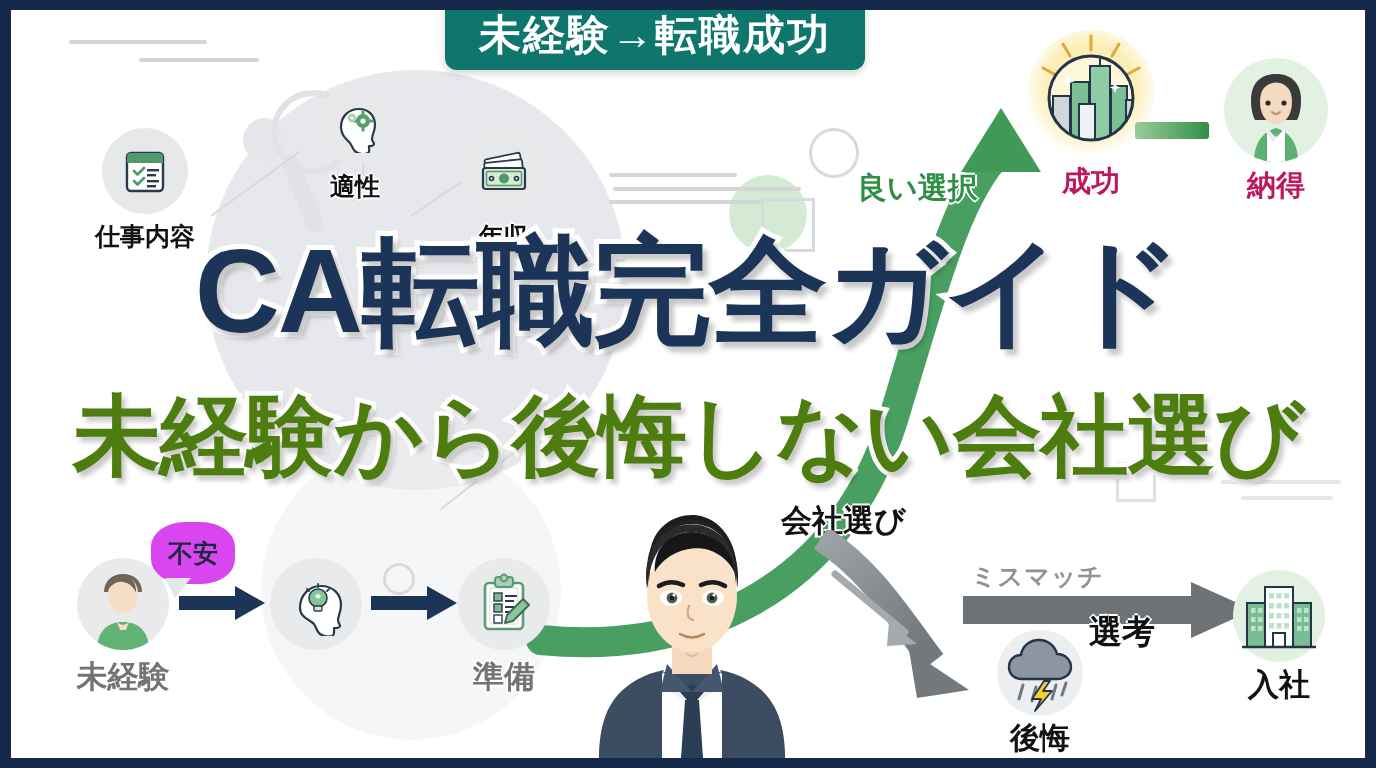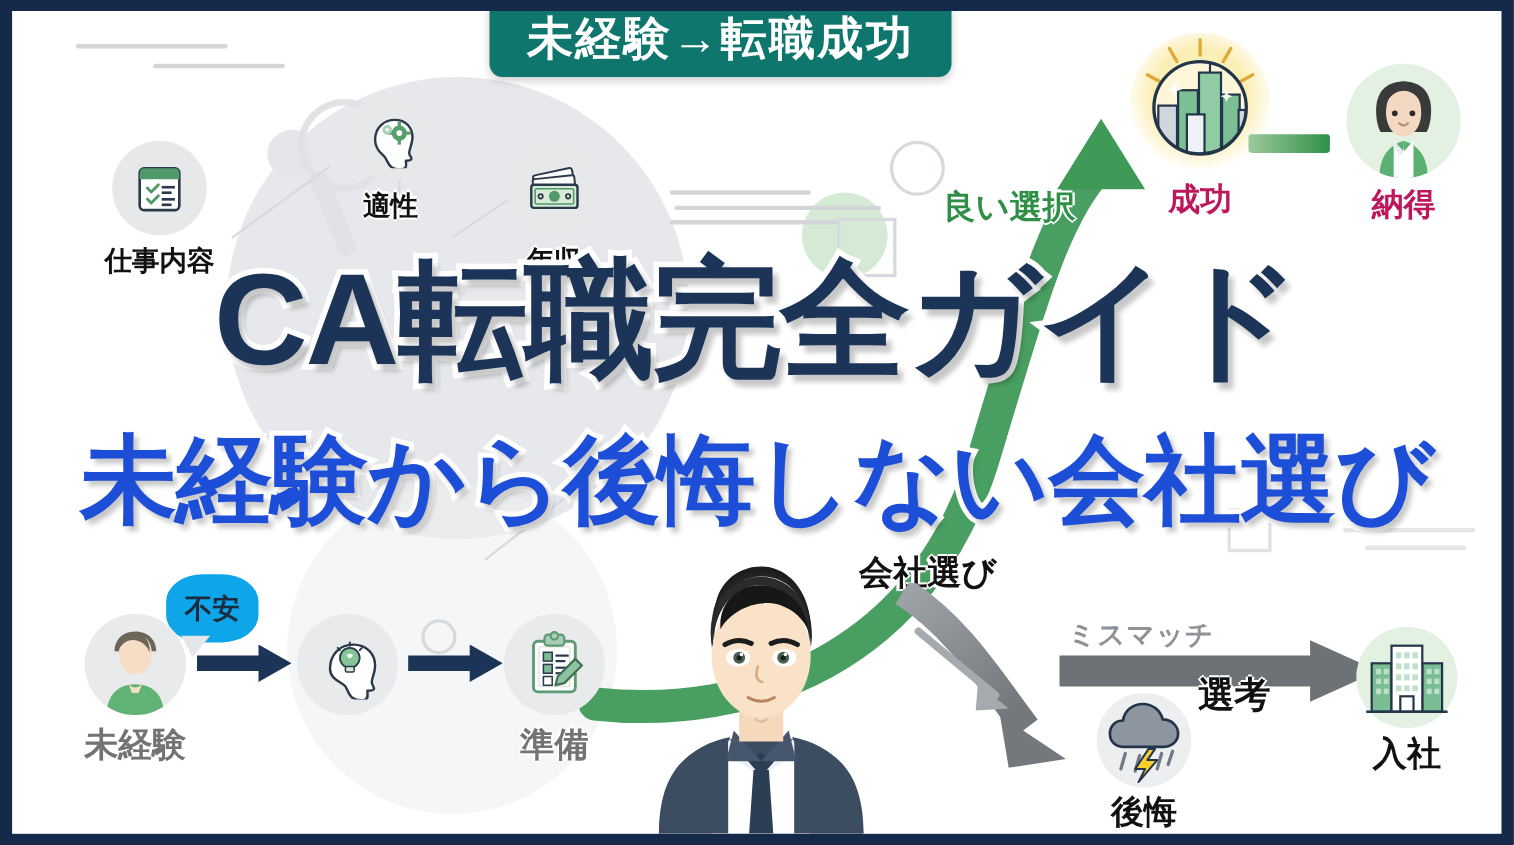--- a/index.html
+++ b/index.html
@@ -41,21 +41,21 @@
   #pod-job{left:84px;top:118px;}
   #pod-apt{left:305px;top:76px;}
   #pod-sal{left:450px;top:118px;}
 
   
   #title-main{position:absolute;left:0;width:1354px;top:222px;text-align:center;
       font-size:118px;font-weight:bold;line-height:1;color:#1b3458;letter-spacing:-2px;white-space:nowrap;
       -webkit-text-stroke:10px #ffffff;paint-order:stroke fill;
       text-shadow:5px 6px 5px rgba(0,0,0,.22);}
   #title-sub{position:absolute;left:0;width:1354px;top:382px;text-align:center;
-      font-size:88px;font-weight:bold;line-height:1;color:#1d4ed8;letter-spacing:-1px;white-space:nowrap;
+      font-size:88px;font-weight:bold;line-height:1;color:#4d7c0f;letter-spacing:-1px;white-space:nowrap;
       -webkit-text-stroke:9px #ffffff;paint-order:stroke fill;
       text-shadow:4px 5px 5px rgba(0,0,0,.22);}
 
   
   #arc{position:absolute;left:430px;top:70px;width:650px;height:580px;}
 
   
   #pod-success{position:absolute;left:1000px;top:20px;text-align:center;width:160px;}
   #pod-success .glow{width:128px;height:128px;border-radius:50%;margin:0 auto;position:relative;
       background:radial-gradient(circle at 50% 45%,#fdf3c9 0%,#fbeeb4 45%,rgba(253,243,201,0) 72%);}
@@ -75,21 +75,21 @@
   .jpod .cap{font-size:31px;font-weight:bold;color:#737373;margin-top:6px;white-space:nowrap;
       text-shadow:-2px 0 #fff,2px 0 #fff,0 -2px #fff,0 2px #fff;}
   #jpod-1{left:52px;top:548px;width:120px;}
   #jpod-2{left:250px;top:548px;width:110px;}
   #jpod-3{left:438px;top:548px;width:110px;}
 
   .navy-arrow{position:absolute;height:34px;}
   #arrow-1{left:168px;top:576px;width:86px;}
   #arrow-2{left:360px;top:576px;width:86px;}
 
-  #bubble{position:absolute;left:140px;top:512px;width:84px;height:62px;background:#0ea5e9;border-radius:40%;
+  #bubble{position:absolute;left:140px;top:512px;width:84px;height:62px;background:#d946ef;border-radius:40%;
       display:flex;align-items:center;justify-content:center;}
   #bubble .bt{font-size:25px;font-weight:bold;color:#1b2b3d;}
   #bubble .tail{position:absolute;left:14px;bottom:-14px;width:0;height:0;
       border-left:10px solid transparent;border-right:16px solid transparent;border-top:20px solid #e4e7ea;}
 
   
   #person{position:absolute;left:556px;top:468px;width:250px;height:280px;}
 
   
   #lbl-company{position:absolute;left:770px;top:490px;font-size:31px;font-weight:bold;color:#111;white-space:nowrap;

